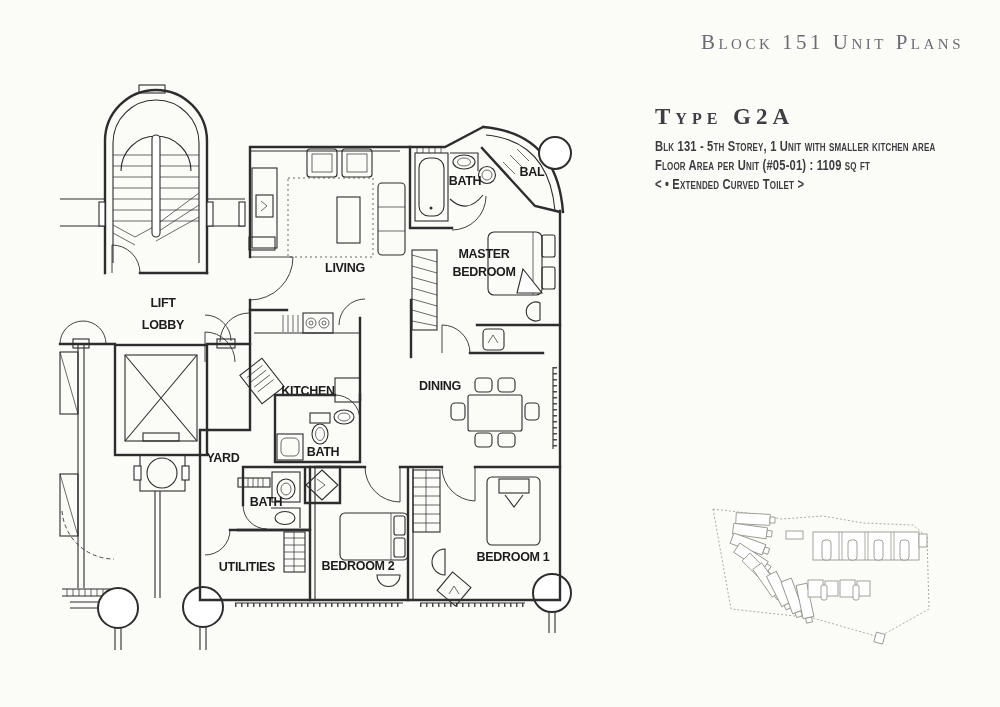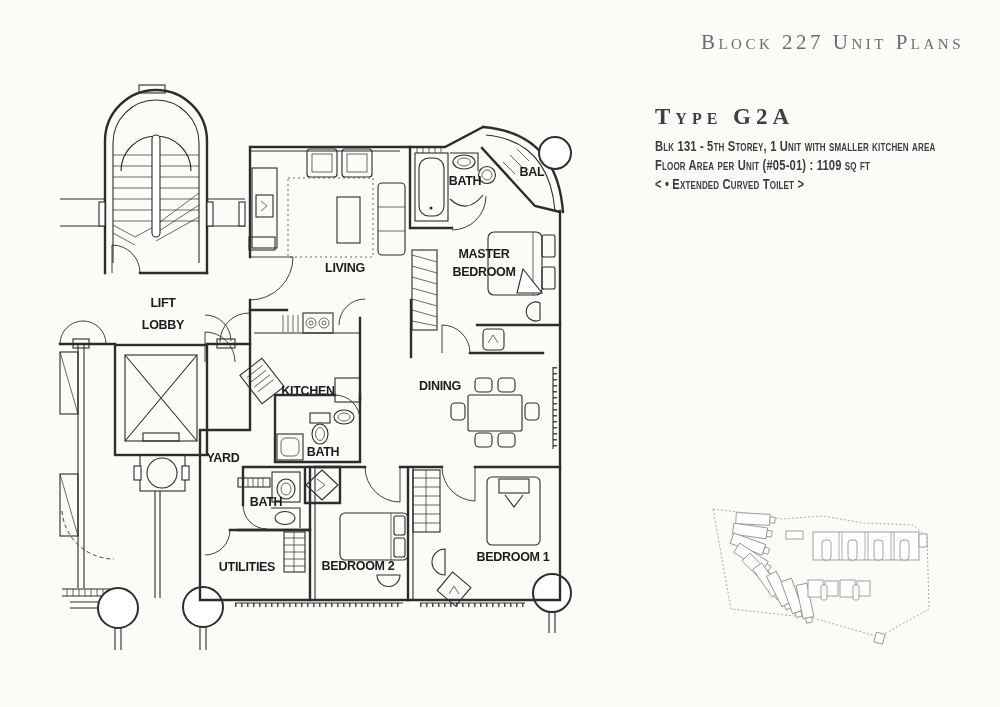--- a/index.html
+++ b/index.html
@@ -32,21 +32,21 @@
   .sd{stroke:currentColor;stroke-width:4;fill:none;stroke-dasharray:1.5 4.5;opacity:.85;}
   .lbl{font-family:"Liberation Sans",sans-serif;font-weight:700;font-size:12.5px;
        letter-spacing:-.3px;fill:#1c1c1c;text-anchor:middle;}
   
   .kb{stroke:currentColor;fill:none;stroke-width:.8;}
   .kr{stroke:currentColor;fill:#fff;stroke-width:.9;}
 </style>
 </head>
 <body>
 
-<div class="title">Block 227 Unit Plans</div>
+<div class="title">Block 151 Unit Plans</div>
 
 <div class="unit-info">
   <div class="unit-type">Type G2A</div>
   <div class="info-line">Blk 131 - 5th Storey, 1 Unit with smaller kitchen area</div>
   <div class="info-line">Floor Area per Unit (#05-01) : 1109 sq ft</div>
   <div class="info-line">&lt; • Extended Curved Toilet &gt;</div>
 </div>
 
 <svg class="plan" width="525" height="580" viewBox="0 0 525 580">
 

